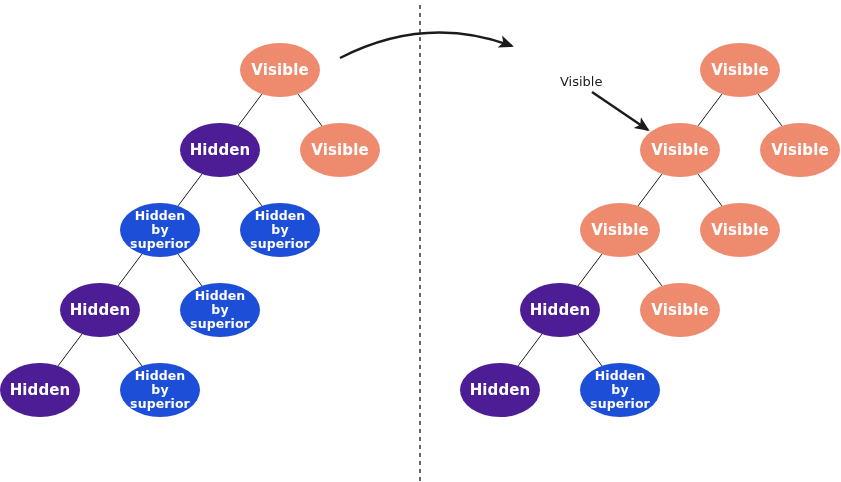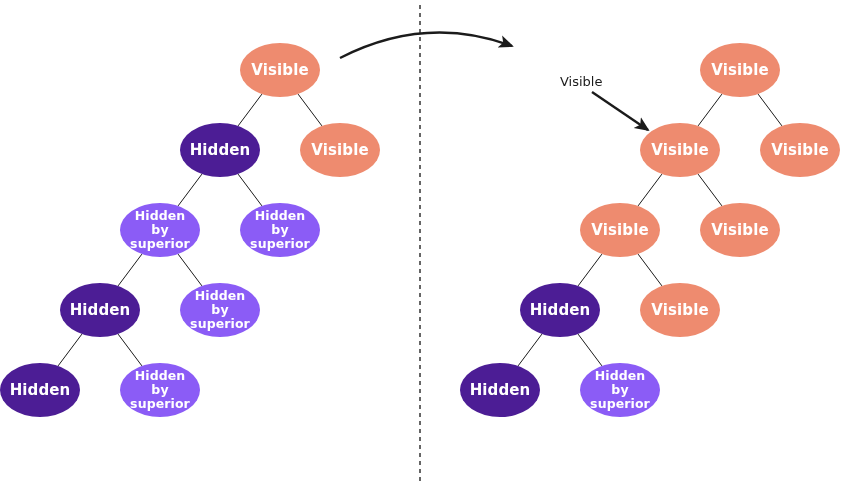--- a/index.html
+++ b/index.html
@@ -40,21 +40,21 @@
     letter-spacing: 0.1px;
     line-height: 1.12;
     user-select: none;
   }
   .node .node-label {
     display: block;
     padding: 0 4px;
   }
   .n-visible { background: #ee8b6f; }
   .n-hidden  { background: #4c1d95; }
-  .n-hidden-sup { background: #8b5cf6; align-items: center; }
+  .n-hidden-sup { background: #1d4ed8; align-items: center; }
   .size-1line { font-size: 15px; }
   .size-2line { font-size: 12.5px; }
   .reveal-label {
     position: absolute;
     font-size: 13px;
     color: #1b1b1b;
     font-weight: 400;
     white-space: nowrap;
     font-family: "DejaVu Sans", "Liberation Sans", sans-serif;
   }

